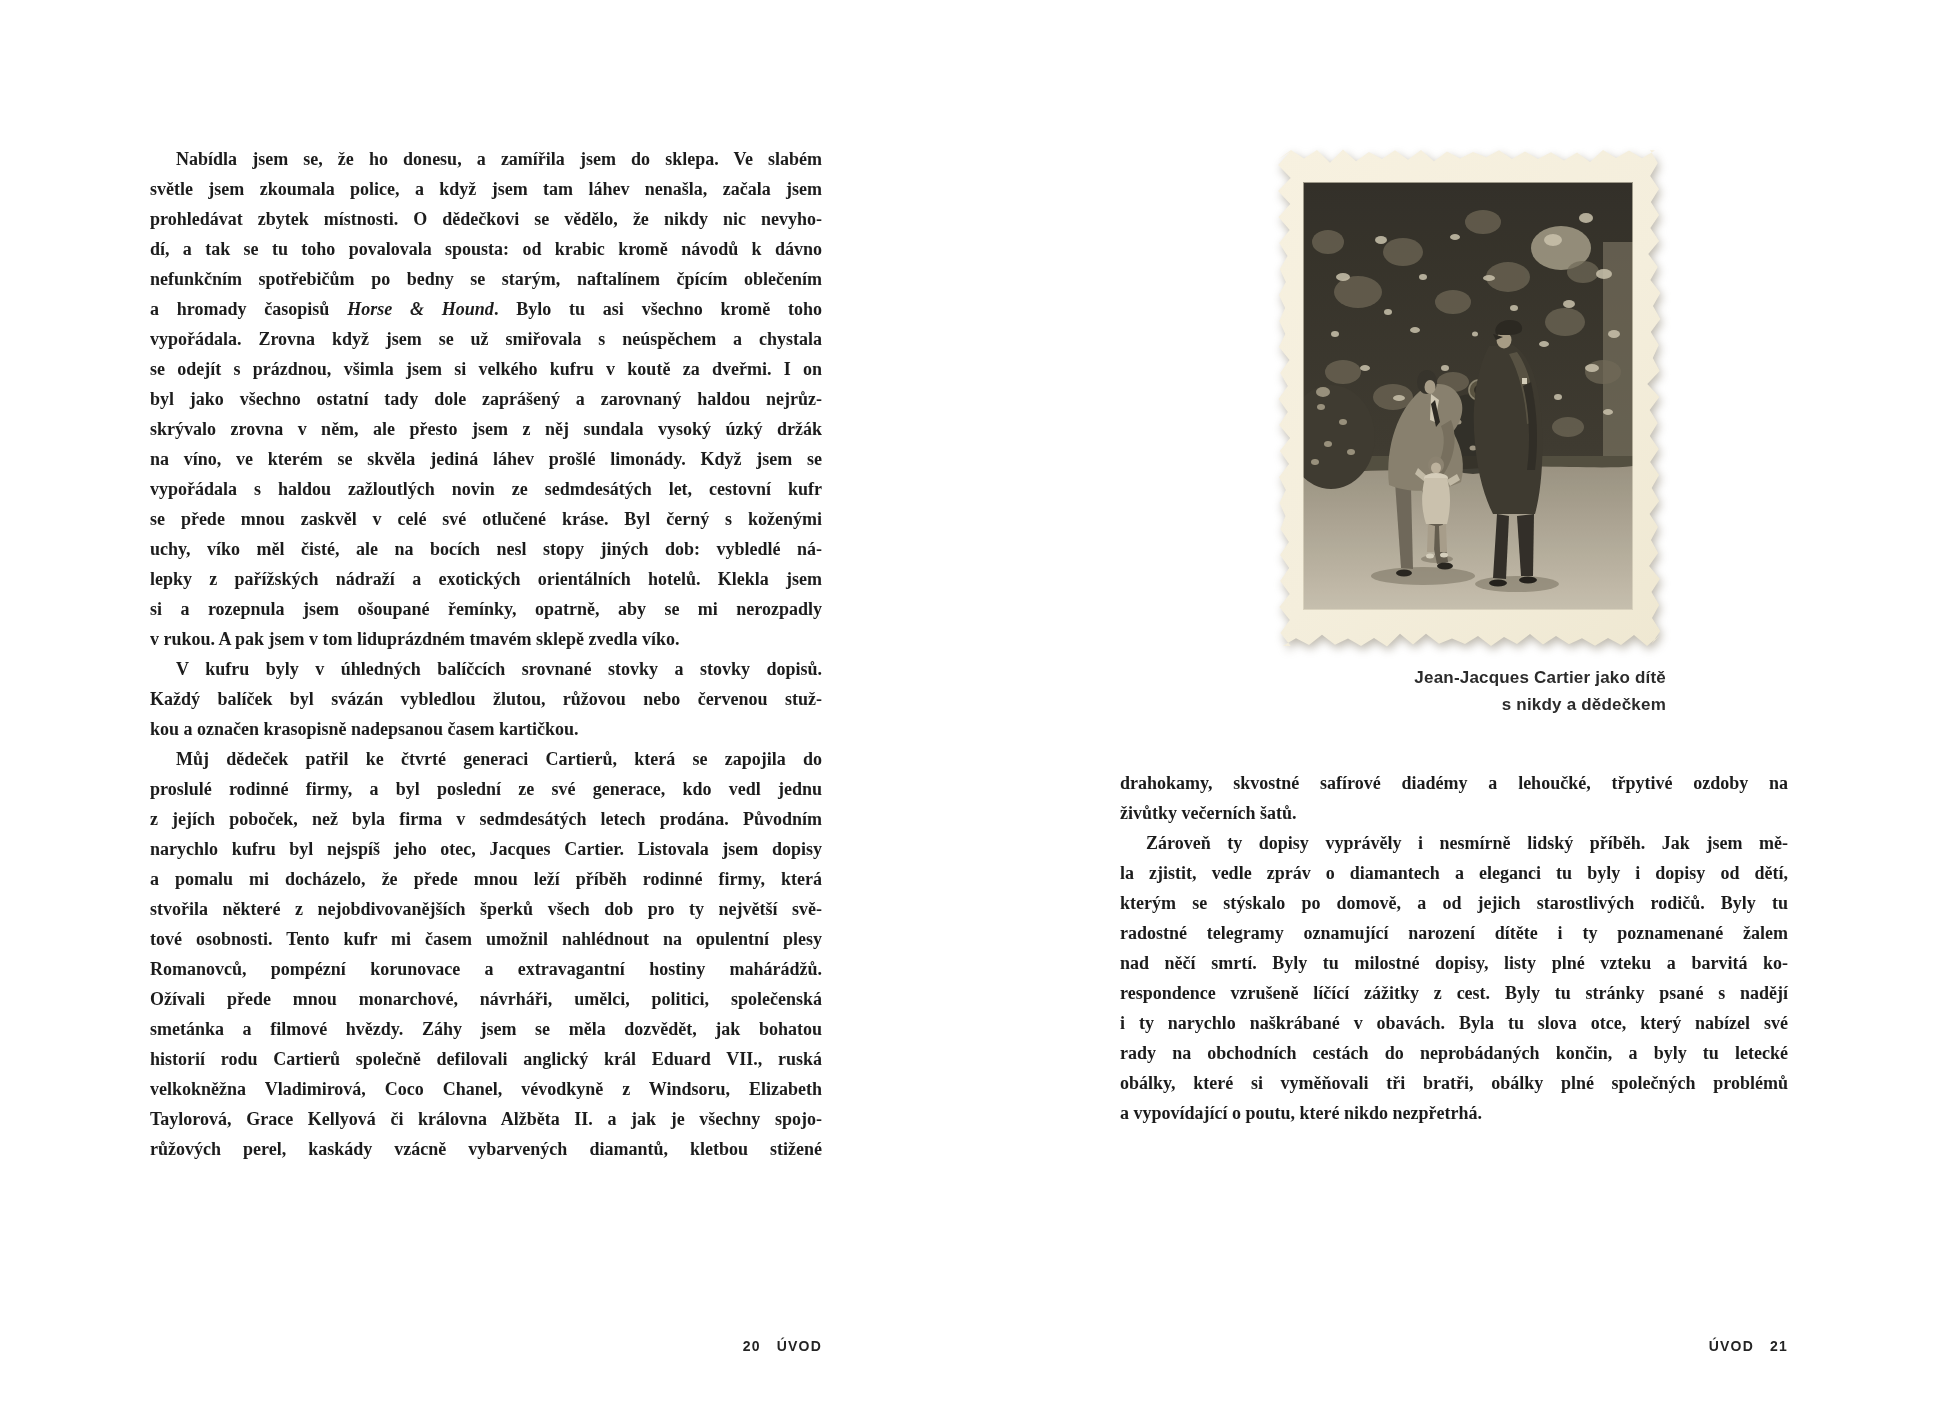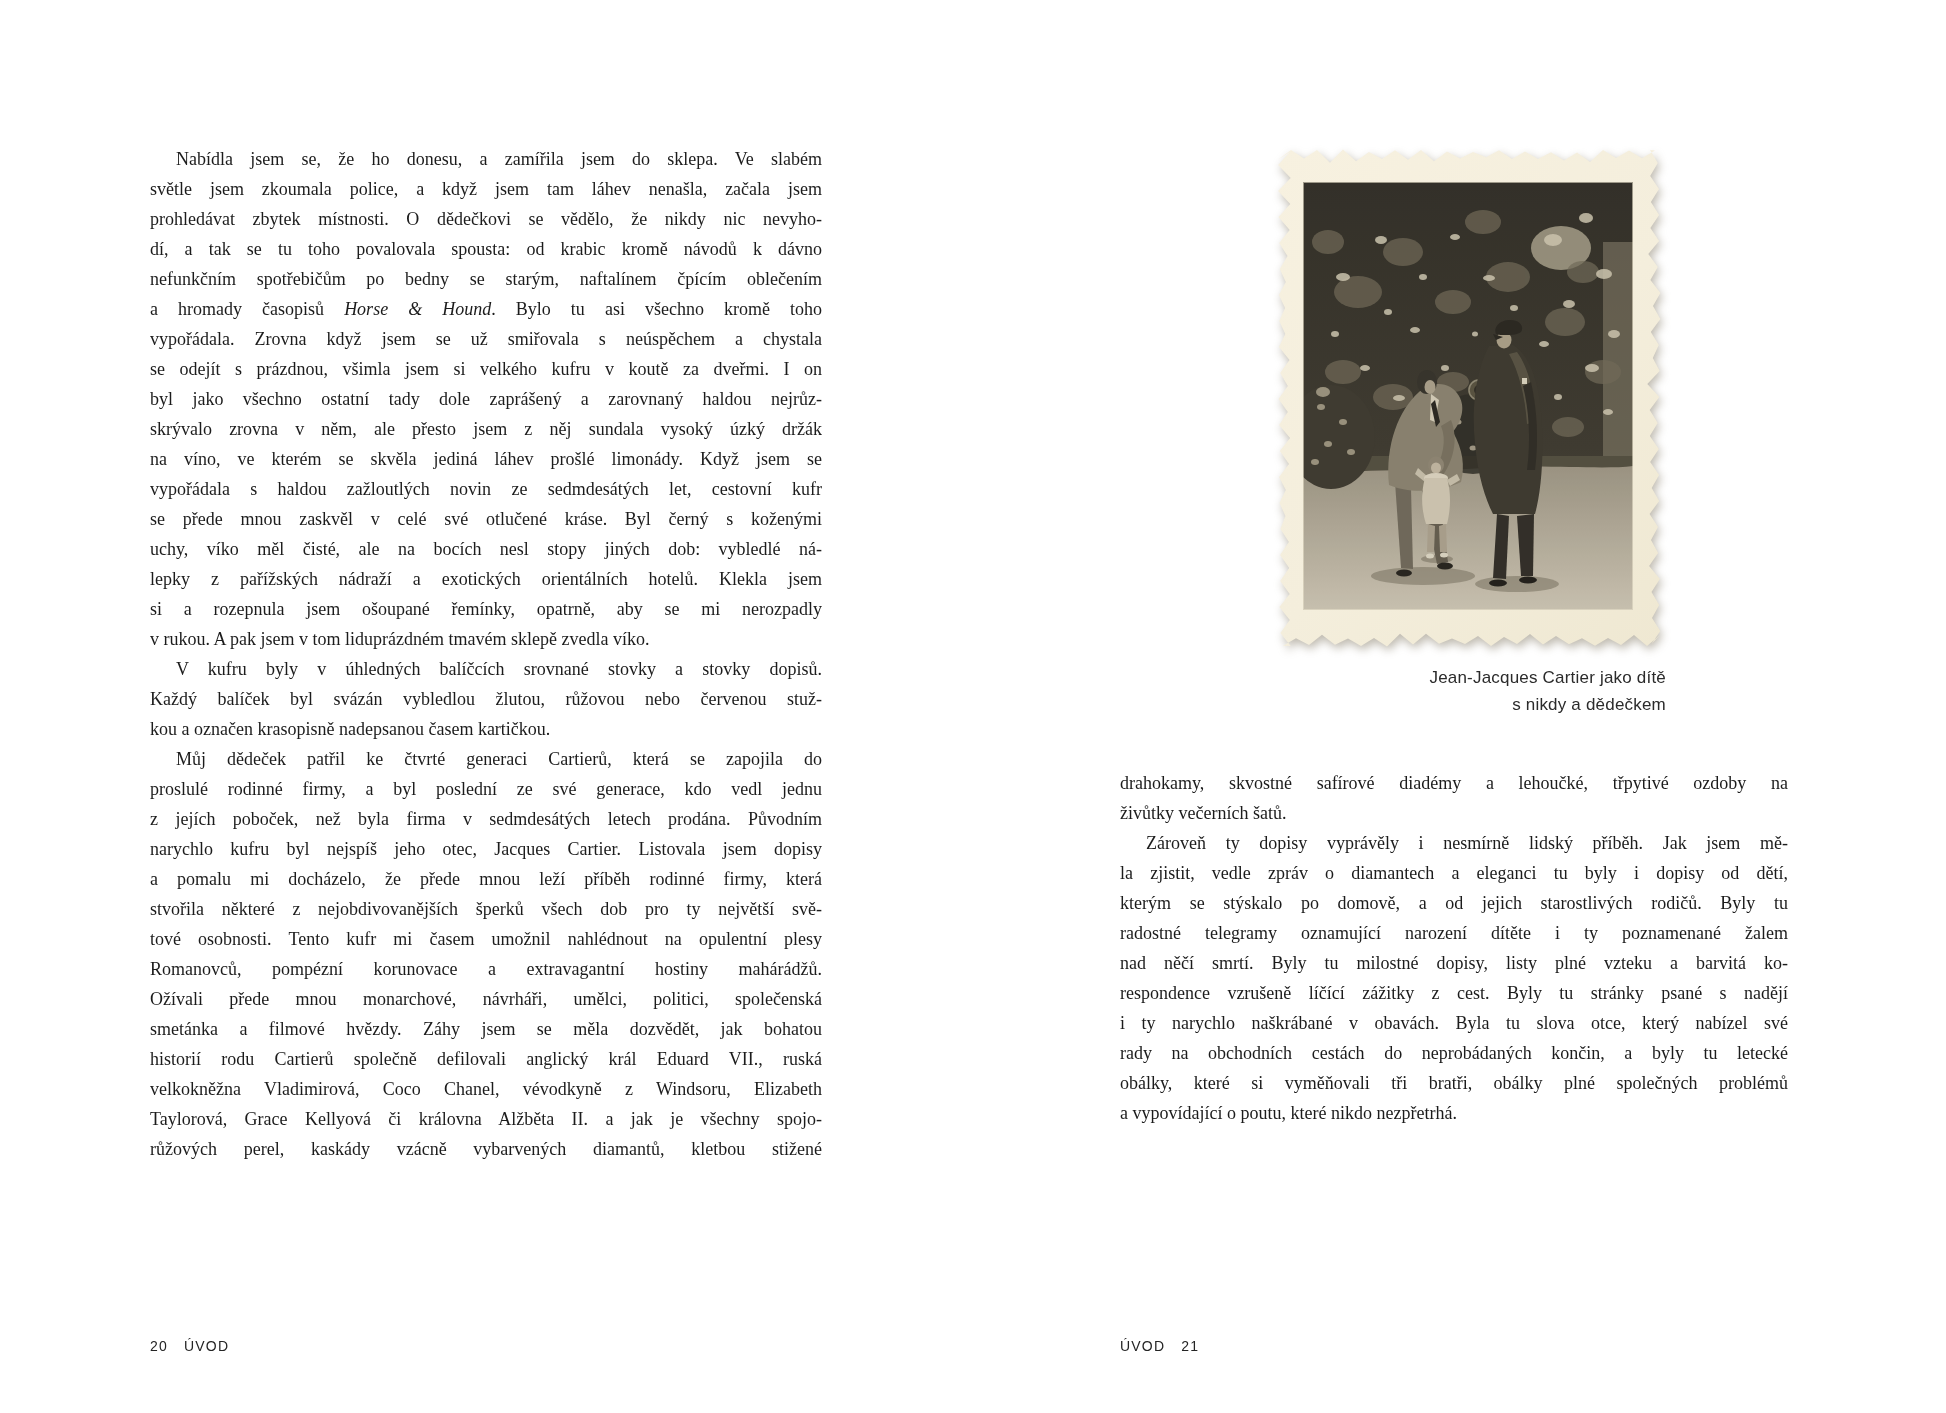--- a/index.html
+++ b/index.html
@@ -2,20 +2,21 @@
 <html><head>
 <meta charset="utf-8">
 <style>
   html,body{margin:0;padding:0;background:#ffffff;}
   .spread{
     position:relative;
     width:1946px;height:1413px;
     background:#ffffff;
     overflow:hidden;
     font-family:"Liberation Serif", serif;
+    font-weight:bold;
   }
   .page{position:absolute;top:0;width:973px;height:1413px;}
   .page-left{left:0;}
   .page-right{left:973px;}
 
   .text-col{
     position:absolute;
     font-family:"Liberation Serif", serif;
     font-size:18px;
     line-height:30px;
@@ -26,21 +27,21 @@
 
   .bodyline{text-align:justify;text-align-last:justify;white-space:normal;}
   .bodyline.lastline{text-align-last:left;}
   .bodyline.indent{text-indent:26px;}
   .bodyline i{font-style:italic;}
 
   .footer{
     position:absolute;top:1336px;height:20px;line-height:20px;
     font-family:"Liberation Sans", sans-serif;
     font-size:14px;letter-spacing:1.2px;color:#242424;
-    text-align:left;
+    text-align:right;
   }
   .footer-left{left:150px;width:672px;}
   .footer-right{left:147px;width:668px;}
   .footer .gap{display:inline-block;width:16px;}
 
   .photo-wrap{
     position:absolute;left:303px;top:148px;width:386px;height:500px;
     filter:drop-shadow(2px 4px 5px rgba(110,100,75,0.45));
   }
   .photo-card{

